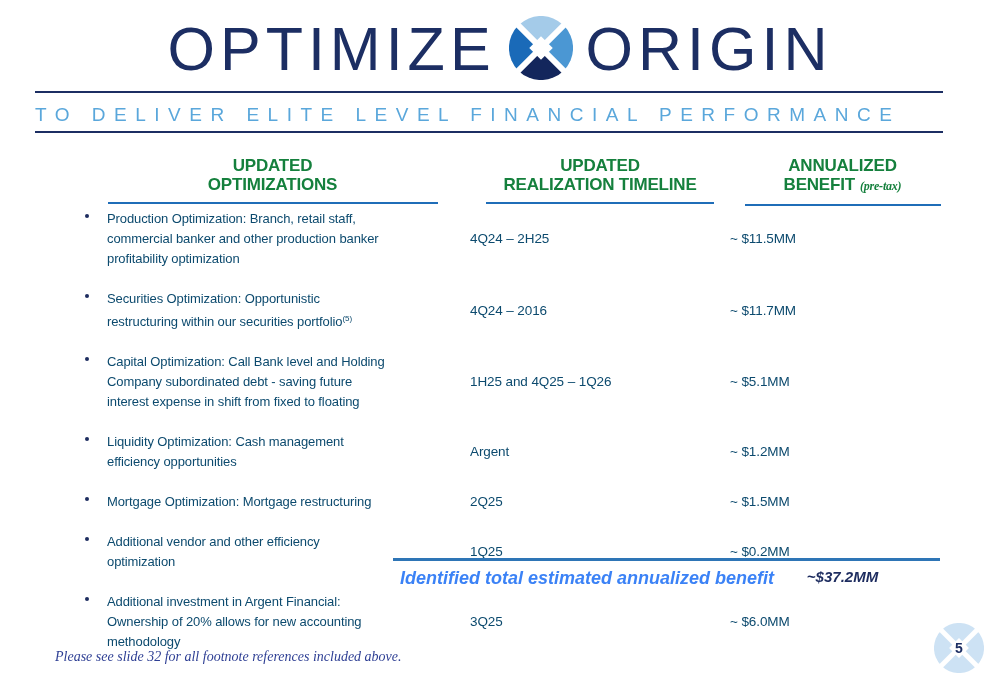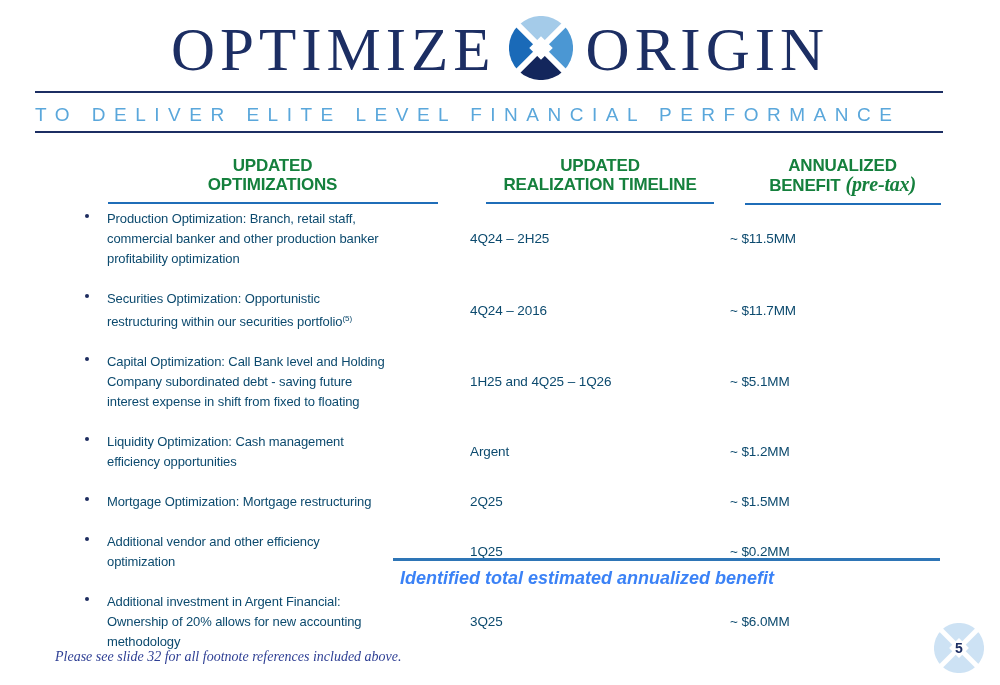--- a/index.html
+++ b/index.html
@@ -8,21 +8,21 @@
     font-family:"Liberation Sans", sans-serif; overflow:hidden;
   }
 
   
   .brand {
     position:absolute; top:10px; left:0; width:1000px; height:76px;
     display:flex; align-items:center; justify-content:center;
     color:#1c2e63;
   }
   .brand-word {
-    font-family:Liberation Serif, serif;
+    font-family:Liberation Sans, sans-serif;
     font-size:61px; letter-spacing:5px; line-height:1; padding-top:2px;
   }
   .brand-icon { width:64px; height:64px; margin:0 13px; flex:0 0 auto; }
 
   .tagline-band {
     position:absolute; top:91px; left:35px; width:908px;
     border-top:2px solid #1c2e63; border-bottom:2px solid #1c2e63;
     padding:11px 0 6px 0;
   }
   .tagline {
@@ -36,21 +36,21 @@
     display:grid; grid-template-columns:395px 260px 225px;
   }
   .th {
     display:flex; flex-direction:column; align-items:center;
     color:#15803d; font-weight:bold; font-size:17px; line-height:19px;
     text-align:center; letter-spacing:-0.2px;
   }
   .th .h-text { white-space:pre-line; }
   .th .h-suffix {
     font-family:"Liberation Serif", serif; font-style:italic;
-    font-weight:bold; font-size:20px; margin-left:5px;
+    font-weight:bold; font-size:12px; margin-left:5px;
   }
   .h-underline { border-bottom:2.5px solid #1f6db8; margin-top:8px; }
   .u1 { width:330px; } .u2 { width:228px; } .u3 { width:196px; }
 
   
   .tbody { position:absolute; top:209px; left:75px; width:880px; }
   .row {
     display:grid; grid-template-columns:32px 363px 260px 225px;
     align-items:start; margin-bottom:20px;
     color:#0c4a6e; font-size:13px; line-height:20px; letter-spacing:-0.1px;
@@ -189,20 +189,21 @@
 Ownership of 20% allows for new accounting
 methodology</span></div>
       <div class="cell-timeline">3Q25</div>
       <div class="cell-benefit">~ $6.0MM</div>
     </div>
 
   </div>
 
   <div class="total-rule"></div>
   <div class="total-label">Identified total estimated annualized benefit</div>
+  <div class="total-value">~$37.2MM</div>
 
   <div class="footnote">Please see slide 32 for all footnote references included above.</div>
 
   <div class="page-badge">
     <svg viewBox="0 0 100 100" aria-hidden="true">
       <path d="M50 50 L14.6 14.6 A50 50 0 0 1 85.4 14.6 Z" fill="#cde2f4"></path>
       <path d="M50 50 L85.4 14.6 A50 50 0 0 1 85.4 85.4 Z" fill="#cde2f4"></path>
       <path d="M50 50 L85.4 85.4 A50 50 0 0 1 14.6 85.4 Z" fill="#cde2f4"></path>
       <path d="M50 50 L14.6 85.4 A50 50 0 0 1 14.6 14.6 Z" fill="#cde2f4"></path>
       <line x1="8" y1="8" x2="92" y2="92" stroke="#ffffff" stroke-width="10"></line>

